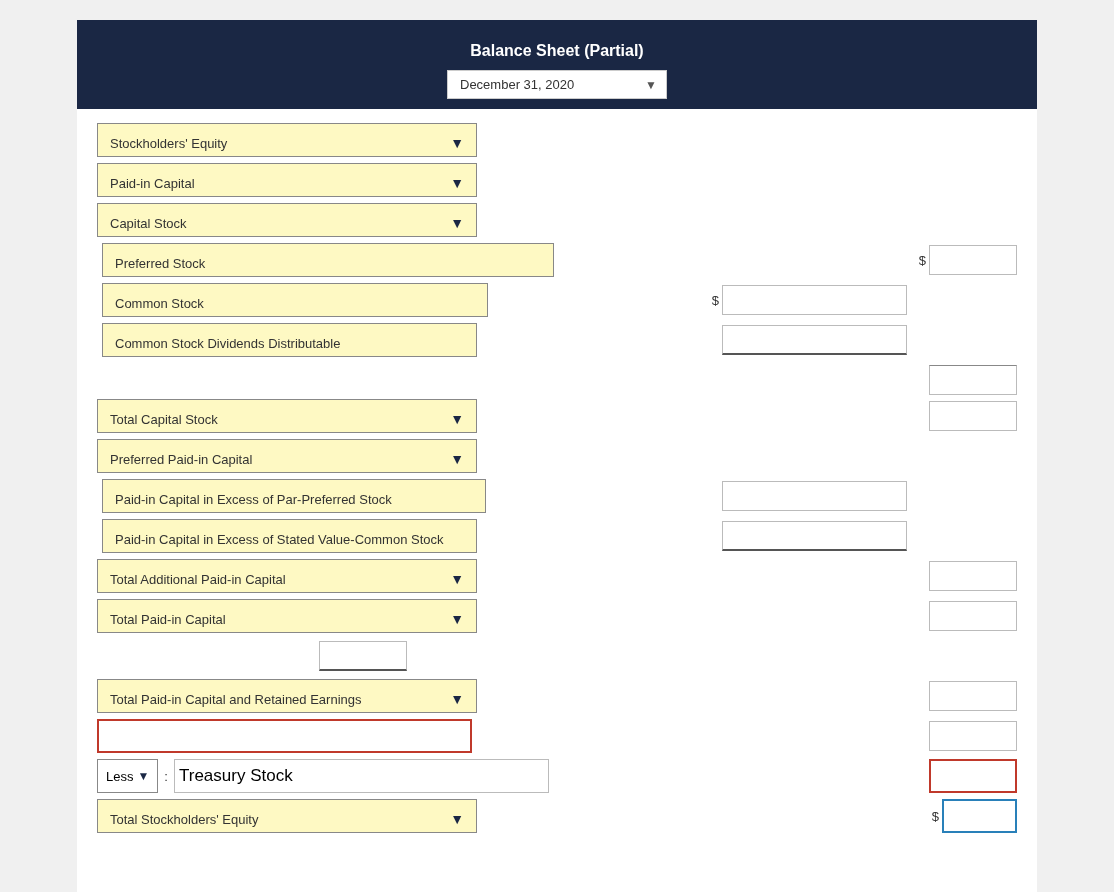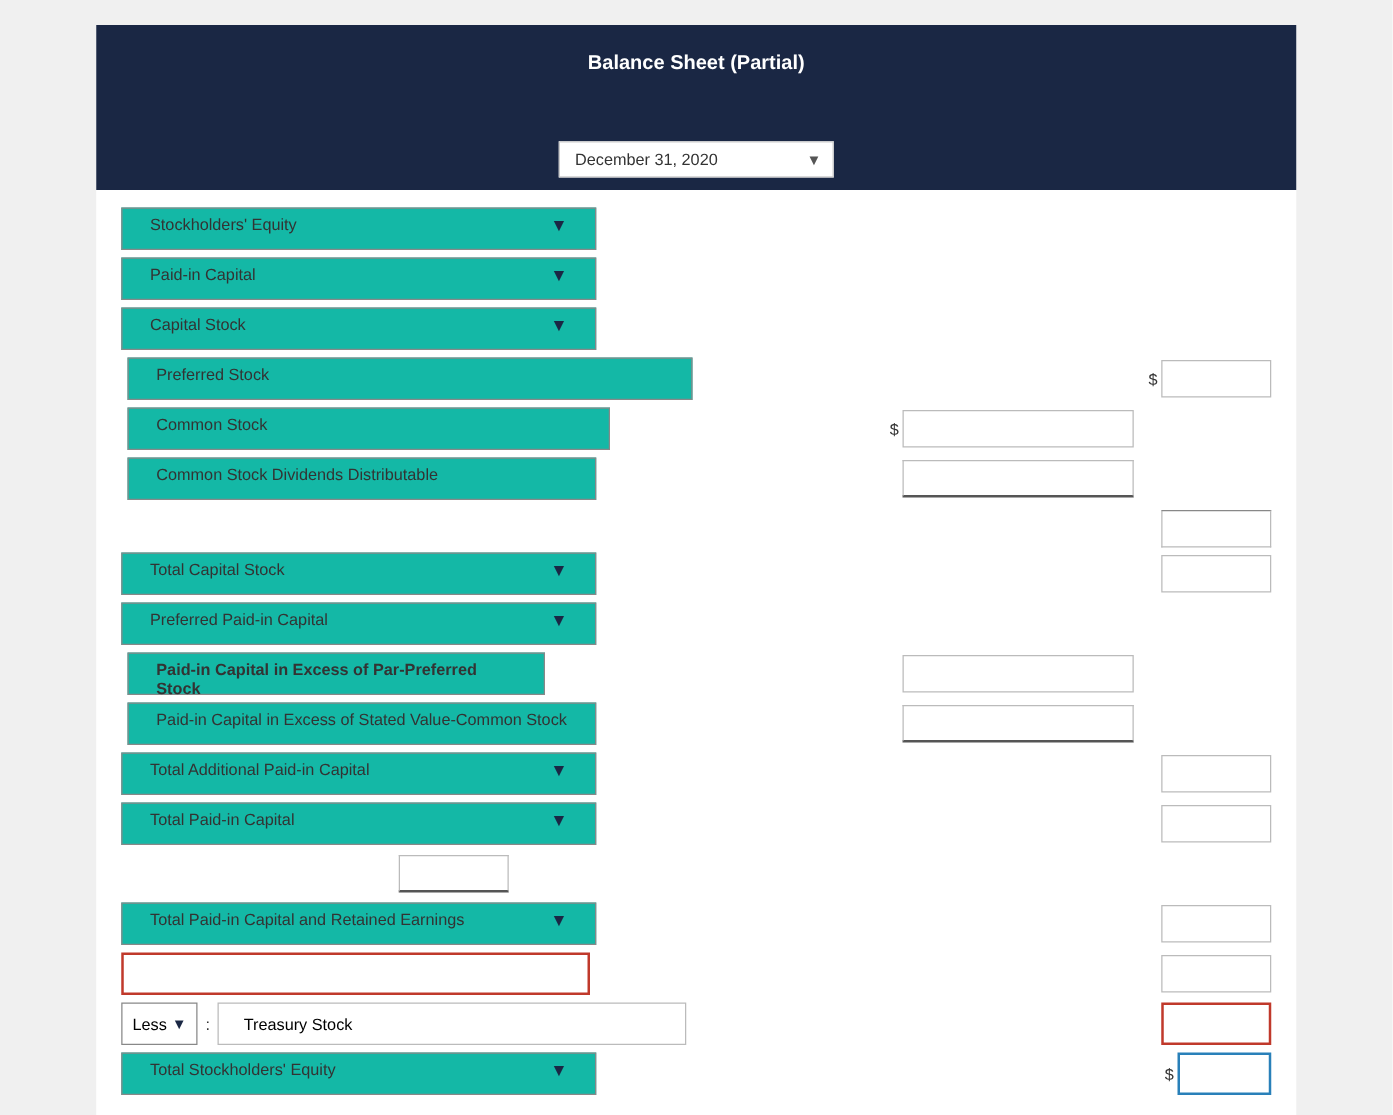--- a/index.html
+++ b/index.html
@@ -52,21 +52,20 @@
       color: #333;
       appearance: none;
       -webkit-appearance: none;
       position: relative;
       width: 220px;
       cursor: pointer;
     }
     .date-select-wrapper {
       position: relative;
       display: inline-block;
-      margin-top: 43px;
     }
     .date-select-wrapper::after {
       content: "▼";
       position: absolute;
       right: 10px;
       top: 50%;
       transform: translateY(-50%);
       color: #555;
       font-size: 12px;
       pointer-events: none;
@@ -75,26 +74,26 @@
       padding: 14px 20px 20px 20px;
     }
     .row {
       display: flex;
       align-items: center;
       margin-bottom: 6px;
       min-height: 34px;
     }
     .label-box {
       border: 1px solid #888;
-      background: #14b8a6;
-      padding: 5px 22px;
+      background: #fef9c3;
+      padding: 5px 12px;
       font-size: 13px;
       color: #333;
       display: flex;
-      align-items: flex-start;
+      align-items: flex-end;
       justify-content: space-between;
       height: 34px;
     }
     .label-box.dropdown {
       cursor: pointer;
     }
     .label-box .chevron {
       color: #1a2744;
       font-size: 14px;
       margin-left: 8px;
@@ -267,21 +266,21 @@
         <div class="col-left">
           <div class="label-box dropdown indent-0">
             <span>Preferred Paid-in Capital</span>
             <span class="chevron">▼</span>
           </div>
         </div>
       </div>
 
       <div class="row">
         <div class="col-left">
-          <div class="label-box indent-2" style="width:334px;font-weight:bold;">
+          <div class="label-box indent-2" style="width:384px;">
             <span>Paid-in Capital in Excess of Par-Preferred Stock</span>
           </div>
         </div>
         <div class="col-mid" style="display:flex;align-items:center;justify-content:flex-end;">
           <input type="text" style="width: 185px; border: 1px solid rgb(187, 187, 187);">
         </div>
         <div class="col-right"></div>
       </div>
 
       <div class="row">
@@ -352,21 +351,21 @@
         </div>
       </div>
 
       <div class="row">
         <div class="col-left" style="align-items:center;">
           <div class="less-dropdown">
             <span>Less</span>
             <span class="chevron">▼</span>
           </div>
           <span class="colon-text">:</span>
-          <input type="text" style="width: 375px; height: 34px; border: 1px solid rgb(187, 187, 187); font-size: 13px; padding: 0px 20px;" value="Treasury Stock">
+          <input type="text" style="width: 375px; height: 34px; border: 1px solid rgb(187, 187, 187); font-size: 17px; padding: 0px 4px;" value="Treasury Stock">
         </div>
         <div class="col-mid"></div>
         <div class="col-right" style="display:flex;align-items:center;justify-content:flex-end;">
           <input type="text" style="width: 88px; height: 34px; border: 2px solid rgb(192, 57, 43);">
         </div>
       </div>
 
       <div class="row">
         <div class="col-left">
           <div class="label-box dropdown indent-0">

